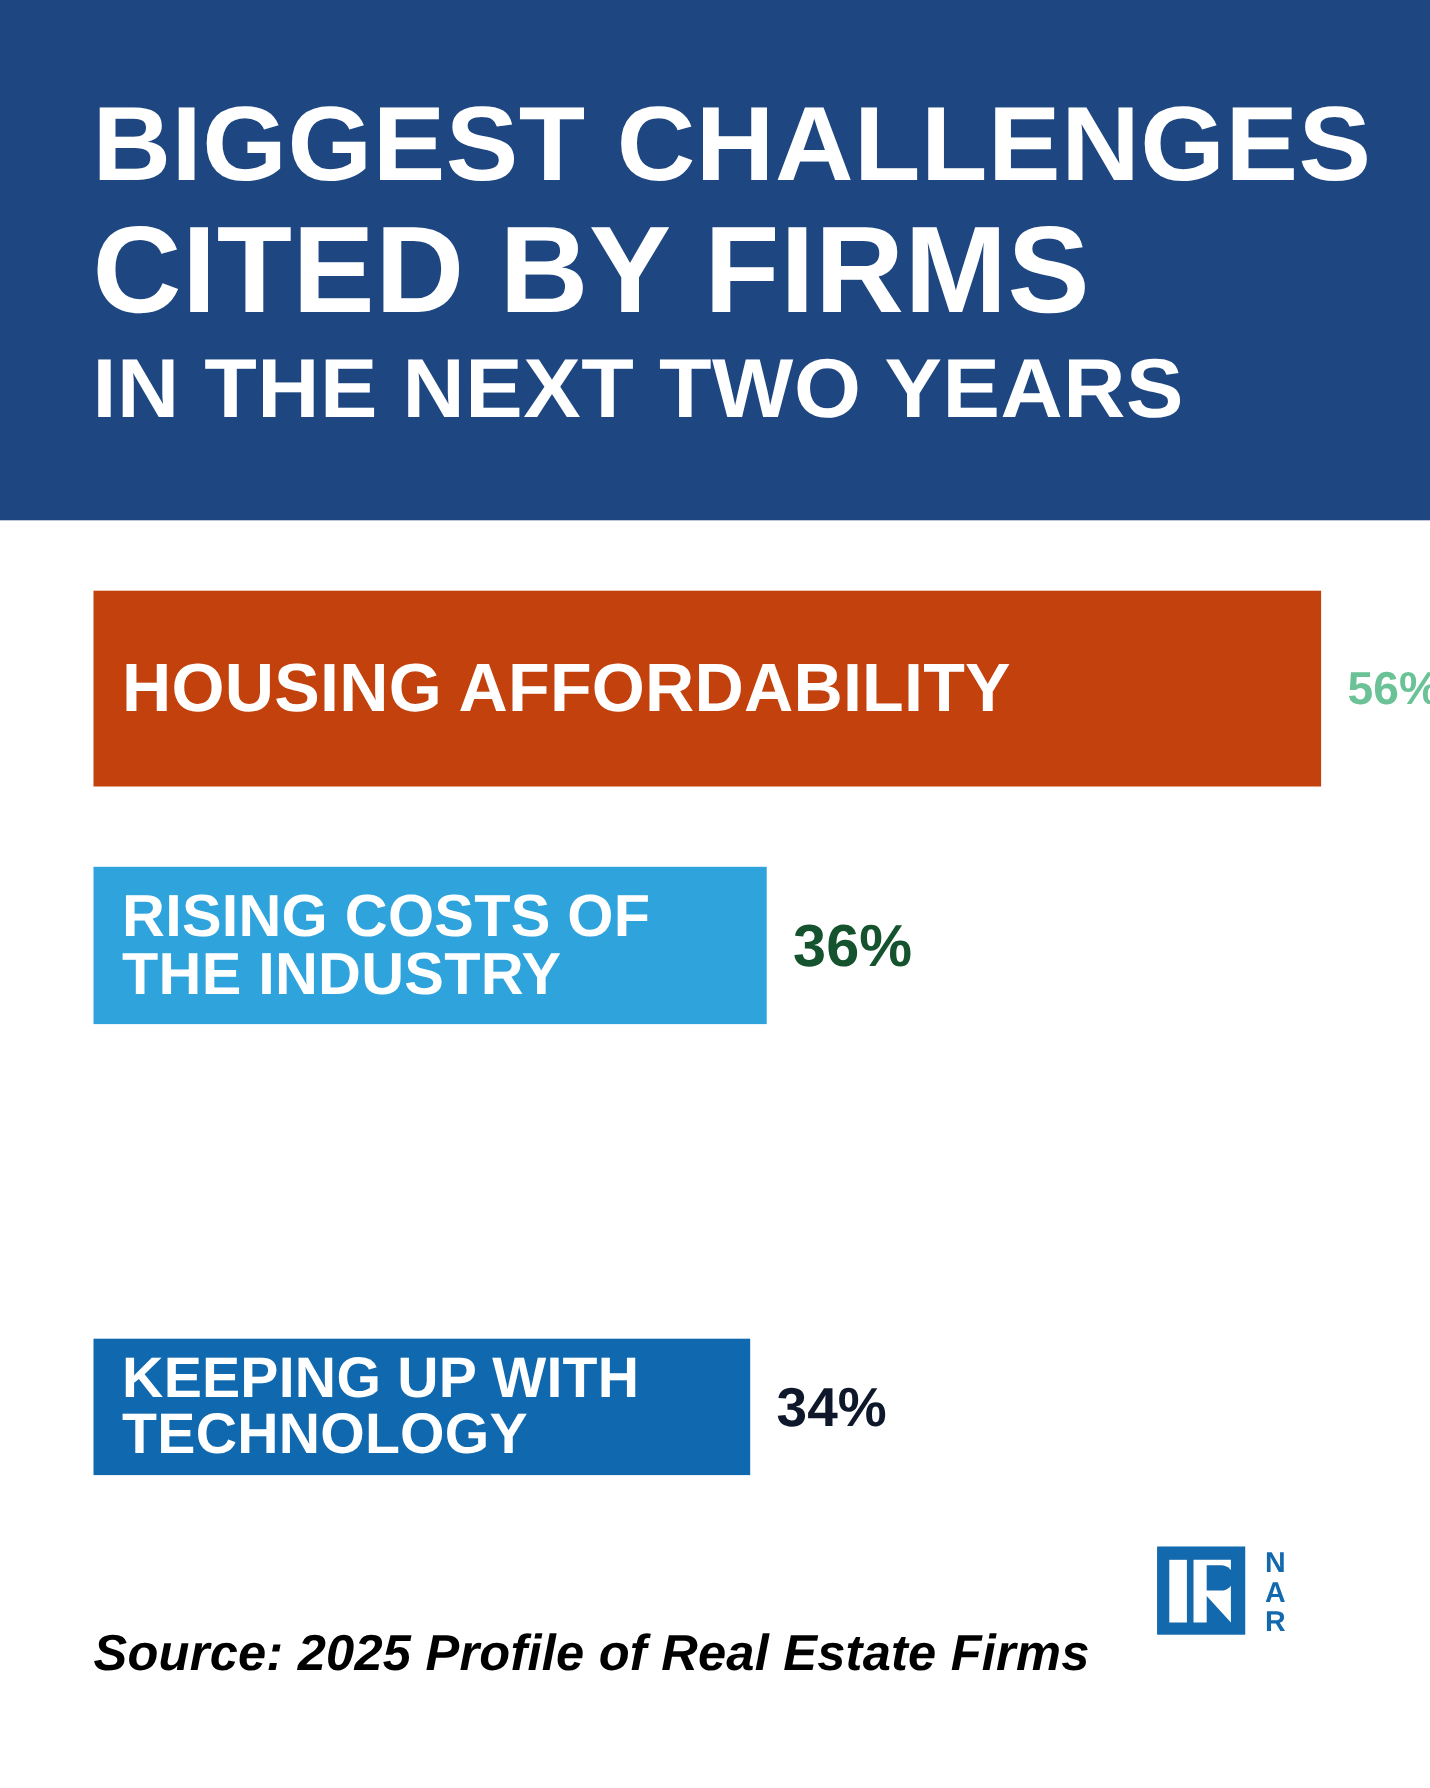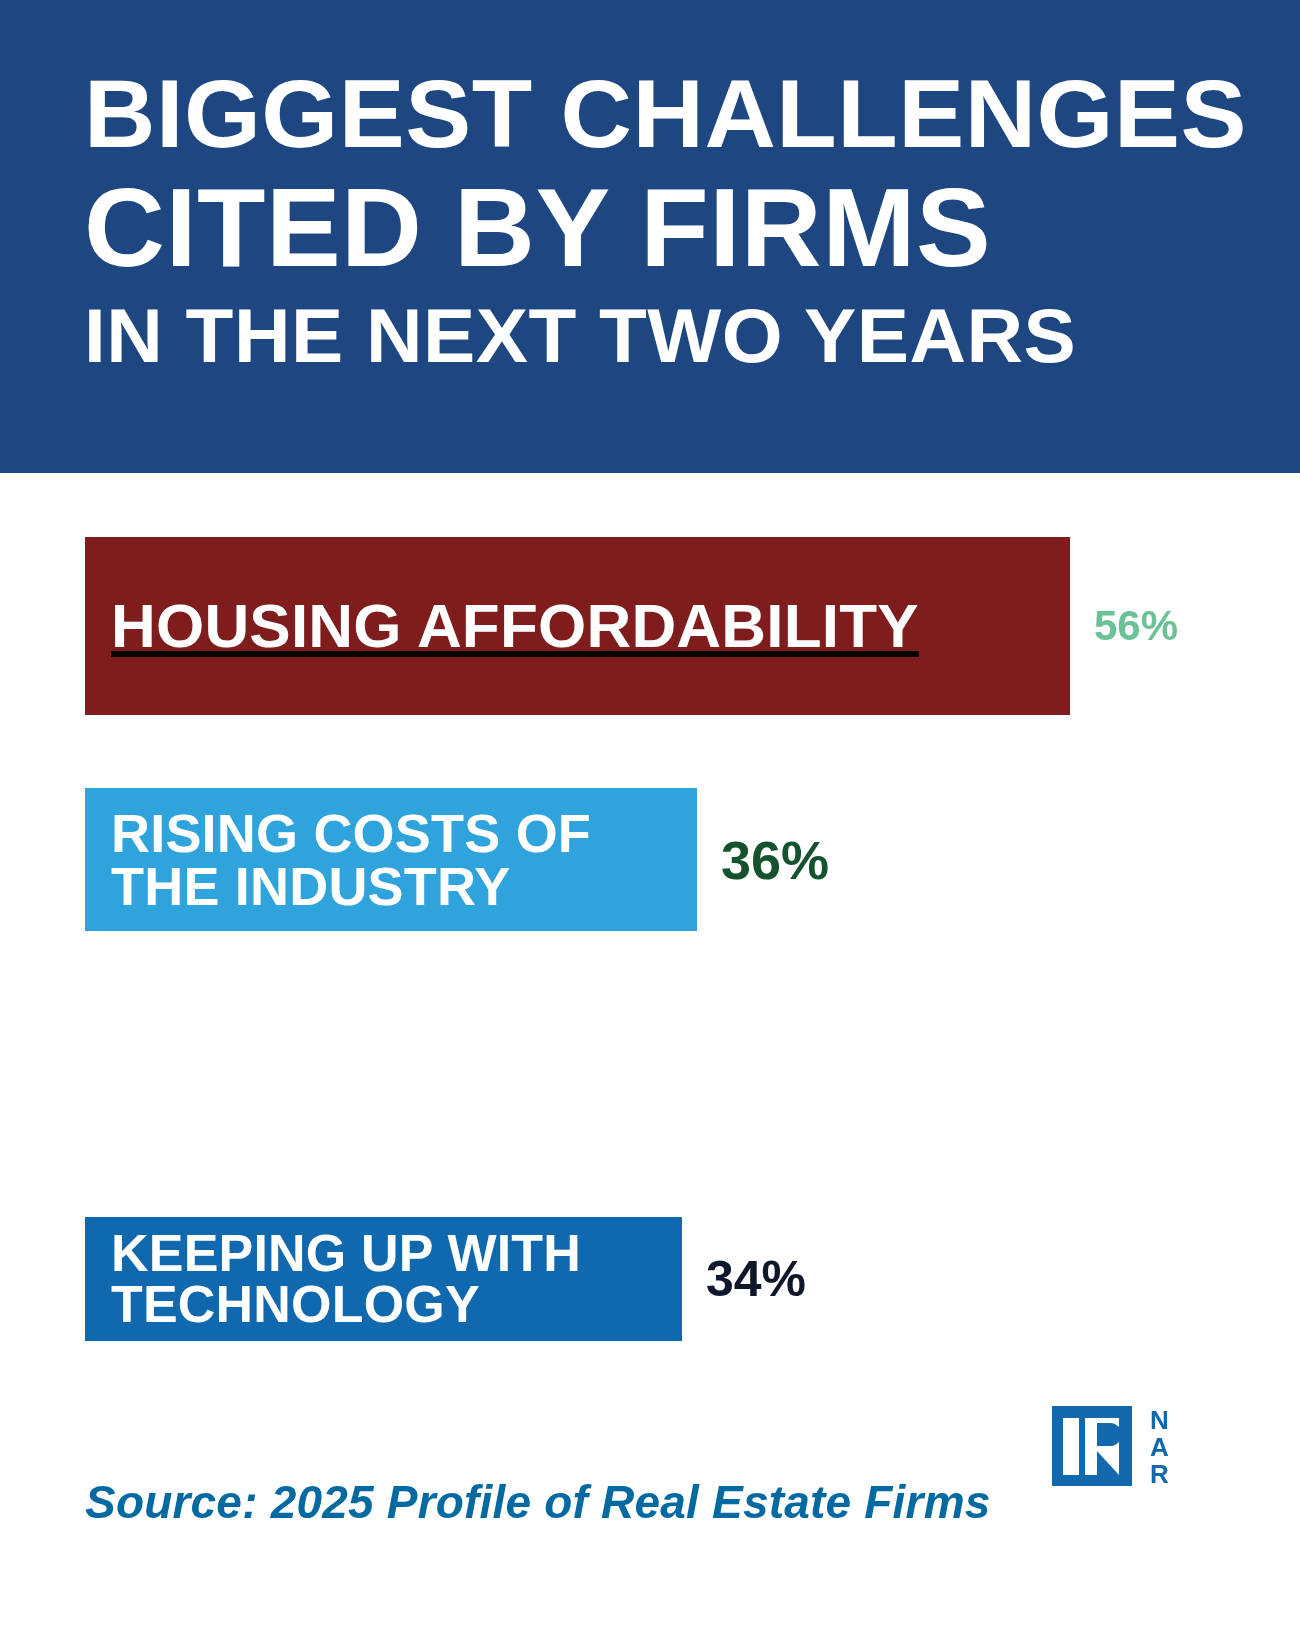--- a/index.html
+++ b/index.html
@@ -26,21 +26,21 @@
     top: 0;
     width: 1300px;
     height: 473px;
     background: #1e4681;
     overflow: hidden;
   }
 
   .title-block {
     position: absolute;
     left: 84px;
-    top: 62px;
+    top: 80px;
     width: 1132px;
   }
 
   .title-line {
     color: #ffffff;
     font-family: "Liberation Sans Narrow", "Liberation Sans", sans-serif;
     font-weight: 700;
     letter-spacing: 0.5px;
     white-space: nowrap;
     text-transform: uppercase;
@@ -104,21 +104,21 @@
 
   .bar-value {
     font-family: "Liberation Sans Narrow", "Liberation Sans", sans-serif;
     font-weight: 700;
     white-space: nowrap;
     line-height: 1;
   }
 
   
   #row-1 { top: 64px; height: 178px; }
-  #row-1 .bar { width: 985px; background: #7f1d1d; text-decoration: underline; }
+  #row-1 .bar { width: 1116px; background: #c2410c; }
   #row-1 .bar-label { font-size: 62px; }
   #row-1 .bar-value { color: #6bc296; font-size: 42px; margin-left: 24px; }
 
   
   #row-2 { top: 315px; height: 143px; }
   #row-2 .bar { width: 612px; background: #2fa3dc; }
   #row-2 .bar-label { font-size: 54px; }
   #row-2 .bar-value { color: #14532d; font-size: 54px; margin-left: 24px; }
 
   
@@ -139,21 +139,21 @@
     left: 0;
     top: 1400px;
     width: 1300px;
     height: 225px;
   }
 
   .source-text {
     position: absolute;
     left: 85px;
     top: 75px;
-    color: #0369a1;
+    color: #000000;
     font-family: "Liberation Sans Narrow", "Liberation Sans", sans-serif;
     font-weight: 700;
     font-style: italic;
     font-size: 46px;
     letter-spacing: 0.2px;
     white-space: nowrap;
   }
 
   .logo-wrap {
     position: absolute;

